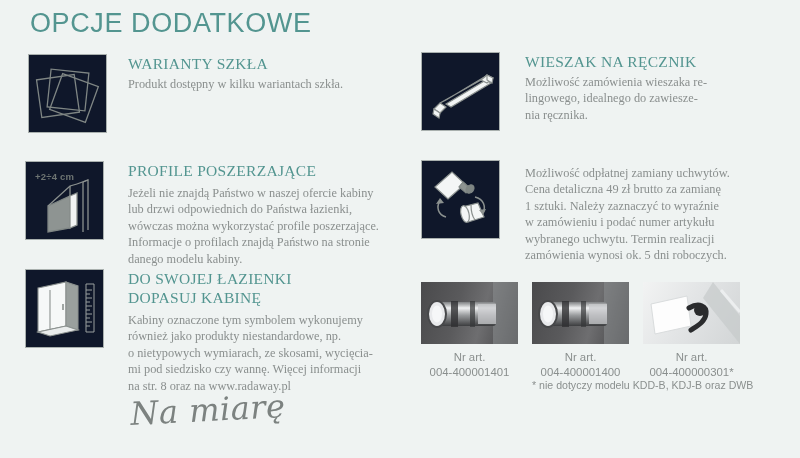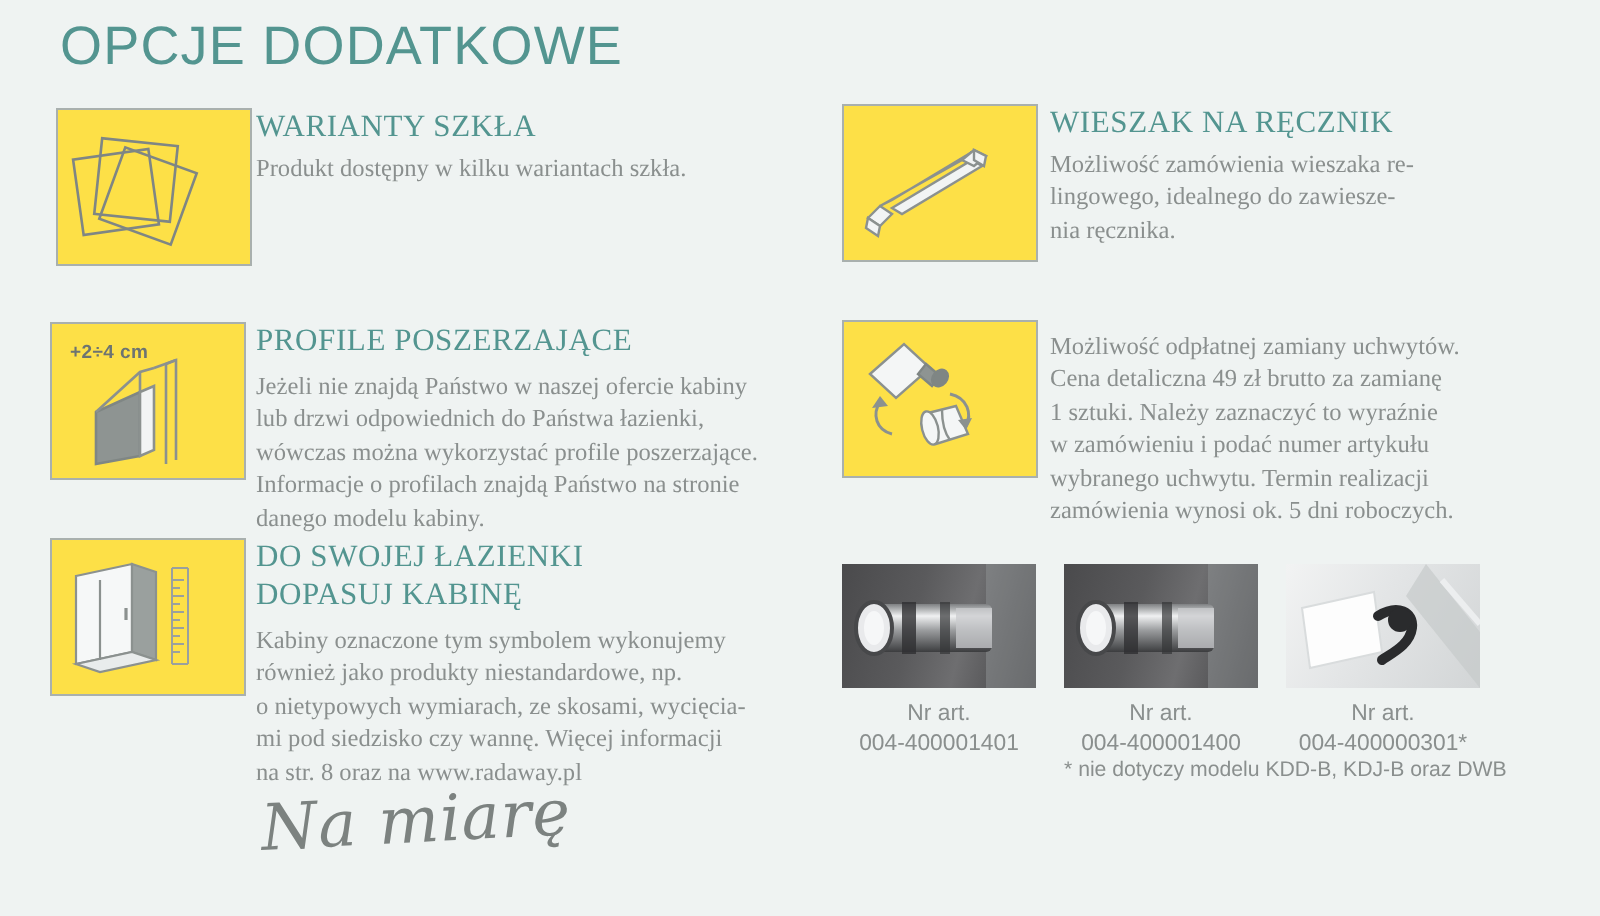--- a/index.html
+++ b/index.html
@@ -32,24 +32,24 @@
     font-weight: 400;
     white-space: nowrap;
   }
 
   
   .feature { position: absolute; }
   .icon-box {
     position: absolute;
     left: 0;
     top: 0;
-    width: 98px;
+    width: 79px;
     height: 79px;
     border: 1px solid #a9b0ae;
-    background: #fde047;
+    background: #0f172a;
     box-sizing: border-box;
   }
   .icon-box svg { display: block; }
   .feat-text {
     position: absolute;
     left: 100px;
     top: 0;
     font-family: Liberation Serif, serif;
   }
   .feat-title {

